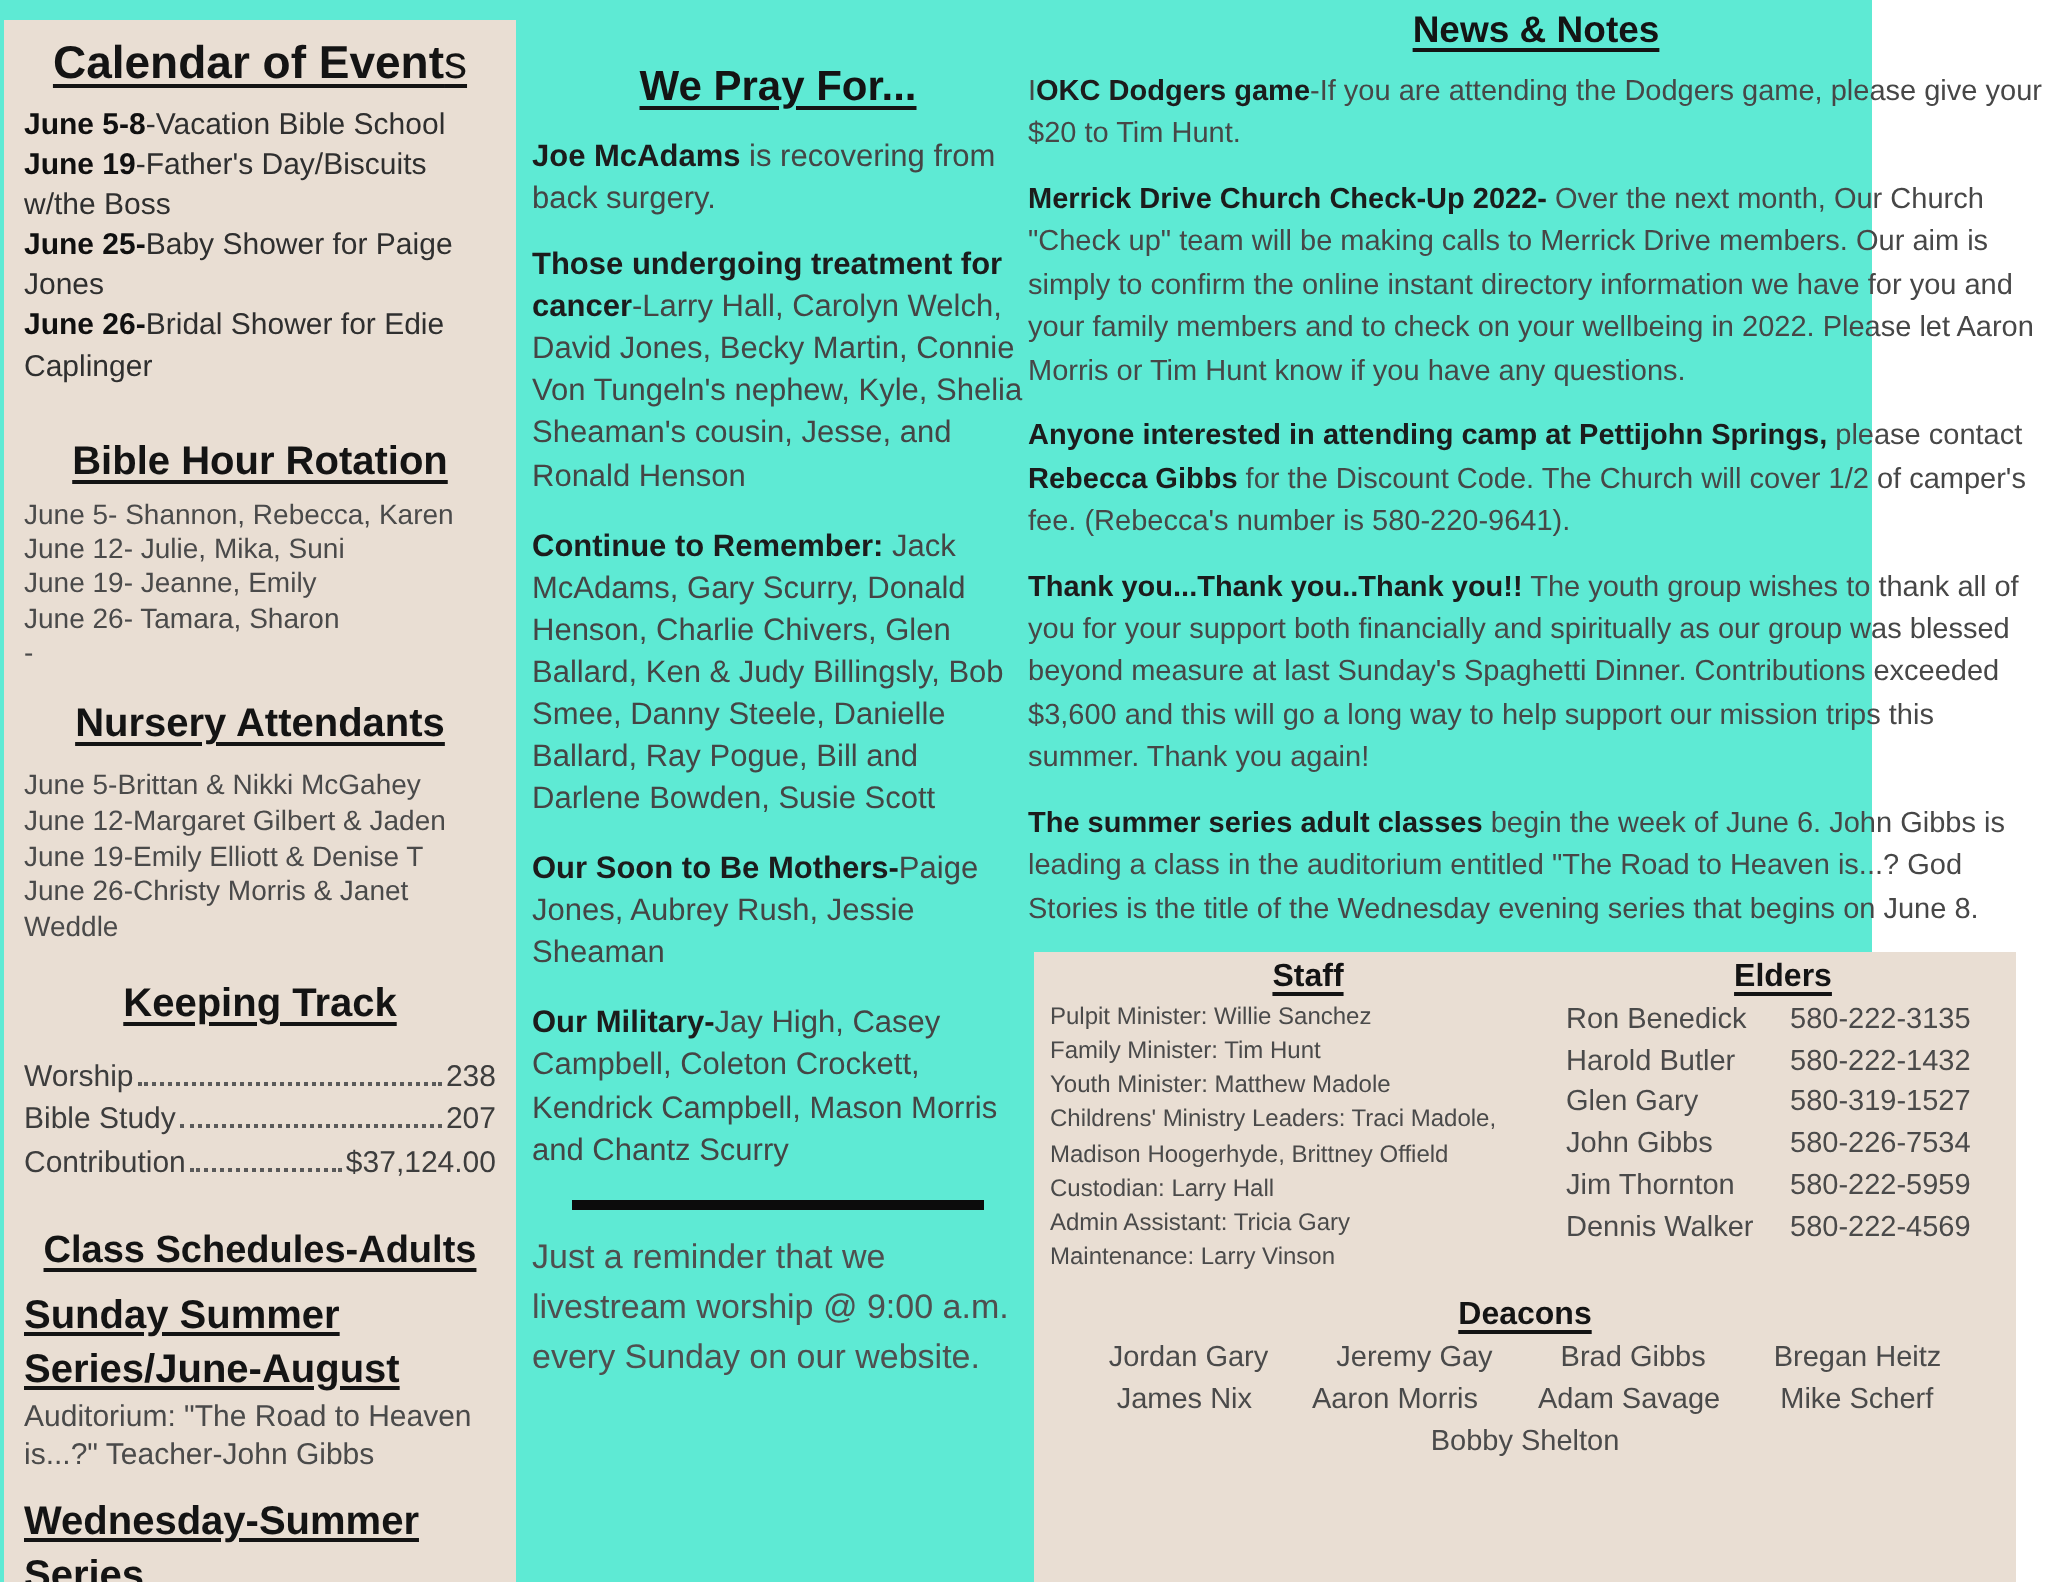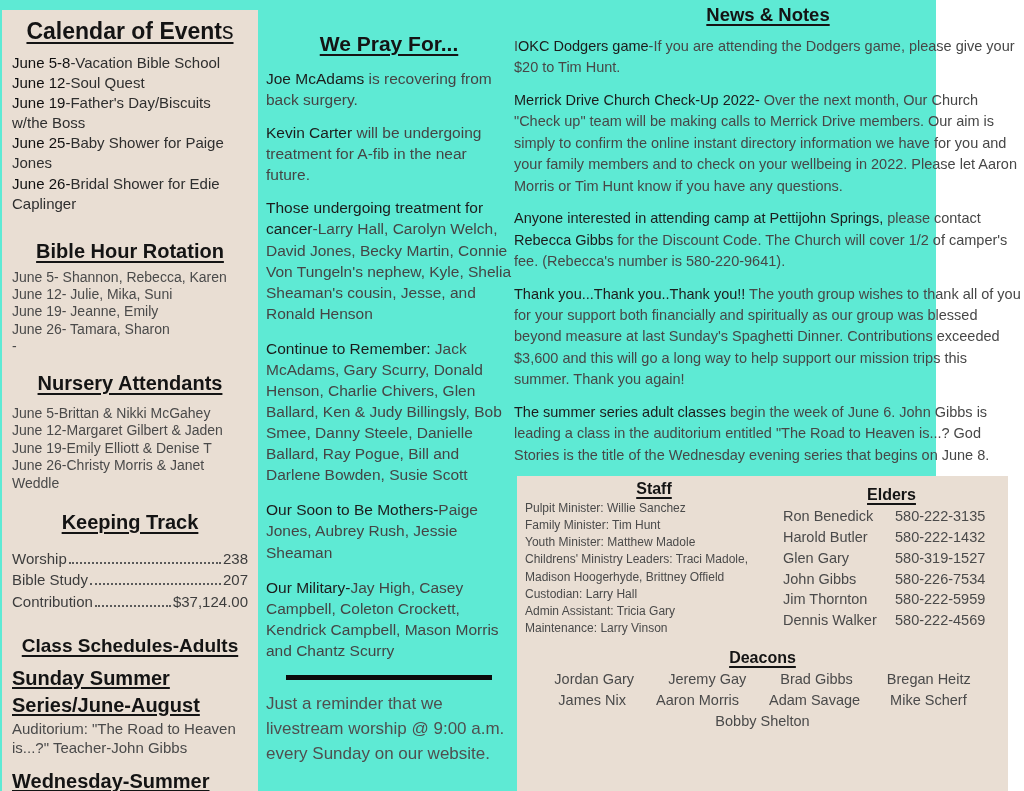--- a/index.html
+++ b/index.html
@@ -3,21 +3,21 @@
 <meta charset="utf-8">
 <style>
   * { margin:0; padding:0; box-sizing:border-box; }
   html,body { width:1024px; height:791px; background:#ffffff; overflow:hidden;
               font-family:"Liberation Sans", sans-serif; }
   .page { position:relative; width:936px; height:791px; background:#5eead4; }
 
   
   .u-head { font-weight:bold; color:#141414; text-decoration:underline;
             text-decoration-thickness:2px; text-underline-offset:3px; text-align:center; }
-  .lead  { font-weight:normal; color:#1c1c1c;text-align:center; }
+  .lead  { font-weight:bold; color:#1c1c1c;text-align:center; }
 
   
   .panel-left { position:absolute; left:2px; top:10px; width:256px; height:781px;
                 background:#e9ded3; padding:8px 10px 10px 10px; }
   .cal-title { font-size:23px; margin-bottom:8px; }
   .cal-title .tail { font-weight:normal; }
   .event-list { font-size:15px; line-height:1.34; color:#2f2f2f; }
   .event-list .lead { color:#101010; }
 
   .sec-title-md { font-size:20px; margin-top:16px; margin-bottom:6px; }
@@ -41,21 +41,21 @@
   .livestream { font-size:17px; line-height:1.47; color:#4f4f4f; }
 
   
   .col-right { position:absolute; left:514px; top:4px; width:508px; }
   .news-title { font-size:18.5px; margin-bottom:10px; }
   .news-item { font-size:14.5px; line-height:1.48; color:#474747; margin-bottom:11px; }
 
   
   .dir-box { position:absolute; left:517px; top:476px; width:491px; height:315px;
              background:#e9ded3; padding:4px 8px 0 8px; }
-  .dir-cols { display:flex;align-items:center; }
+  .dir-cols { display:flex; }
   .dir-staff { width:258px; }
   .dir-elders { flex:1; }
   .dir-head { font-size:16px; margin-bottom:2px; }
   .dir-line { font-size:12px; line-height:1.43; color:#4a4a4a; }
   .elder-row { display:flex; font-size:14.5px; line-height:1.43; color:#4a4a4a; }
   .elder-name { width:112px; }
   .deacons { margin-top:12px; }
   .deacon-row { display:flex; justify-content:center; gap:34px; font-size:14.5px;
                 line-height:1.45; color:#4a4a4a; }
   .deacon-row-3 { text-align:center; font-size:14.5px; line-height:1.45; color:#4a4a4a; }
@@ -64,21 +64,20 @@
 <body>
 
 <div class="page">
 
   <div class="panel-left">
 
     <div class="u-head cal-title"><span>Calendar of Event</span><span class="tail">s</span></div>
 
     <div class="event-list">
       <div><span class="lead">June 5-8</span><span>-Vacation Bible School</span></div>
-      <div><span class="lead">June 12</span><span>-Soul Quest</span></div>
       <div><span class="lead">June 19</span><span>-Father's Day/Biscuits w/the Boss</span></div>
       <div><span class="lead">June 25-</span><span>Baby Shower for Paige Jones</span></div>
       <div><span class="lead">June 26-</span><span>Bridal Shower for Edie Caplinger</span></div>
     </div>
 
     <div class="u-head sec-title-md" style="margin-top:26px;">Bible Hour Rotation</div>
     <div class="gray-list">
       <div>June 5- Shannon, Rebecca, Karen</div>
       <div>June 12- Julie, Mika, Suni</div>
       <div>June 19- Jeanne, Emily</div>
@@ -117,21 +116,20 @@
     <div class="sub-head">Sunday Summer Series/June-August</div>
     <div class="sub-body">Auditorium: "The Road to Heaven is...?" Teacher-John Gibbs</div>
     <div class="sub-head">Wednesday-Summer Series</div>
     <div class="sub-body">Activity Room Class -"God Stories" Sharing fellowship &amp; stories of how God is active in the world</div>
   </div>
 
   <div class="col-mid">
     <div class="u-head mid-title">We Pray For...</div>
 
     <div class="pray-item"><span class="lead">Joe McAdams</span><span>  is recovering from back surgery.</span></div>
-    <div class="pray-item"><span class="lead">Kevin Carter</span><span> will be undergoing treatment for A-fib in the near future.</span></div>
     <div class="pray-item" style="margin-bottom:14px;"><span class="lead">Those undergoing treatment for cancer</span><span>-Larry Hall, Carolyn Welch,  David Jones, Becky Martin, Connie Von Tungeln's nephew, Kyle, Shelia Sheaman's cousin, Jesse, and Ronald Henson</span></div>
     <div class="pray-item" style="margin-bottom:14px;"><span class="lead">Continue to Remember:</span><span> Jack McAdams, Gary Scurry, Donald Henson, Charlie Chivers, Glen Ballard, Ken &amp; Judy Billingsly, Bob Smee, Danny Steele, Danielle Ballard, Ray Pogue, Bill and Darlene Bowden, Susie Scott</span></div>
     <div class="pray-item" style="margin-bottom:14px;"><span class="lead">Our Soon to Be Mothers-</span><span>Paige Jones, Aubrey Rush, Jessie Sheaman</span></div>
     <div class="pray-item"><span class="lead">Our Military-</span><span>Jay High, Casey Campbell, Coleton Crockett, Kendrick Campbell, Mason Morris and Chantz Scurry</span></div>
 
     <div class="divider-bar"></div>
     <div class="livestream">Just a reminder that we livestream worship @ 9:00 a.m. every Sunday on our website.</div>
   </div>
 
   <div class="col-right">

